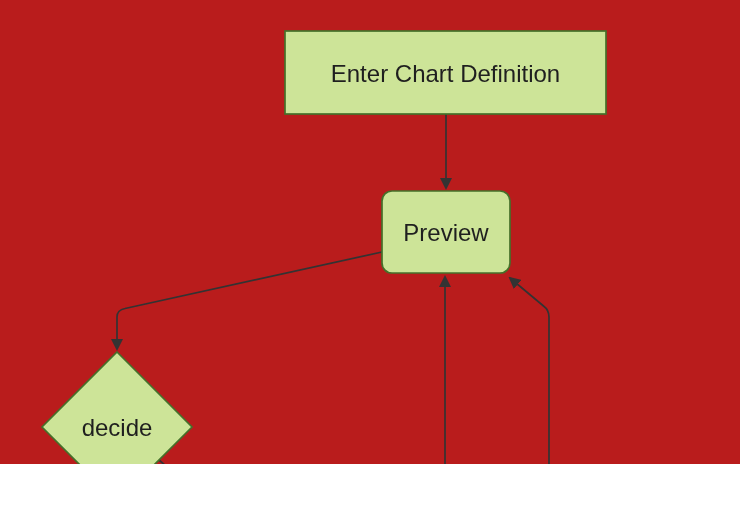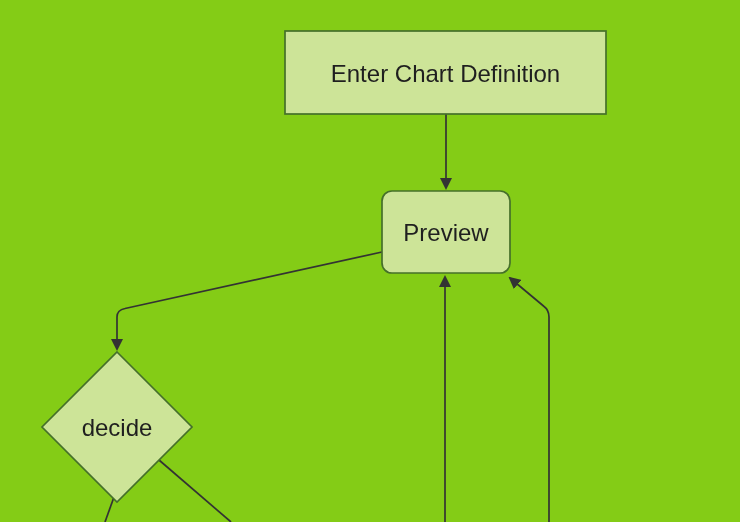--- a/index.html
+++ b/index.html
@@ -3,22 +3,22 @@
 <meta charset="utf-8">
 <style>
   html, body {
     margin: 0;
     padding: 0;
     background: #ffffff;
   }
   .canvas {
     position: relative;
     width: 740px;
-    height: 522px;
-    background: #84cc16;
+    height: 464px;
+    background: #b91c1c;
     overflow: hidden;
     text-decoration: underline;
   }
   .canvas svg {
     position: absolute;
     top: 0;
     left: 0;
   }
   .edge {
     stroke: #333333;

